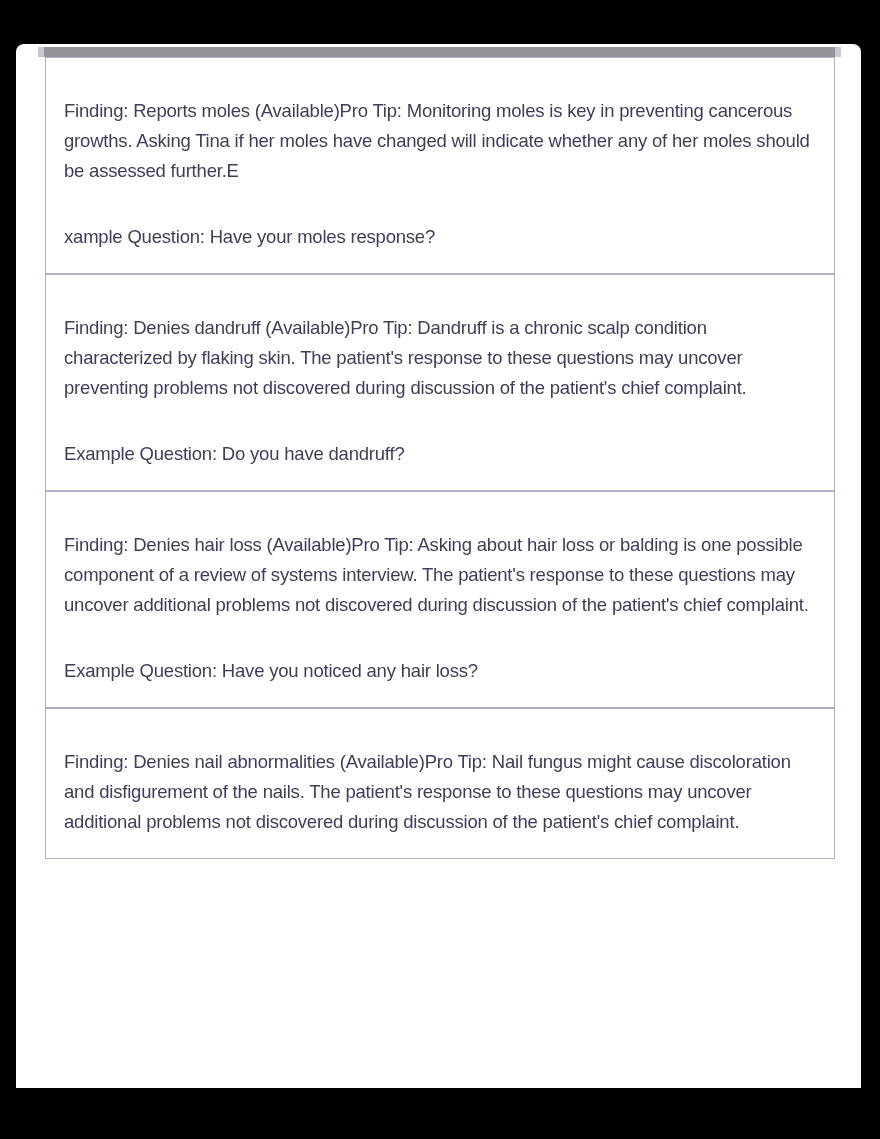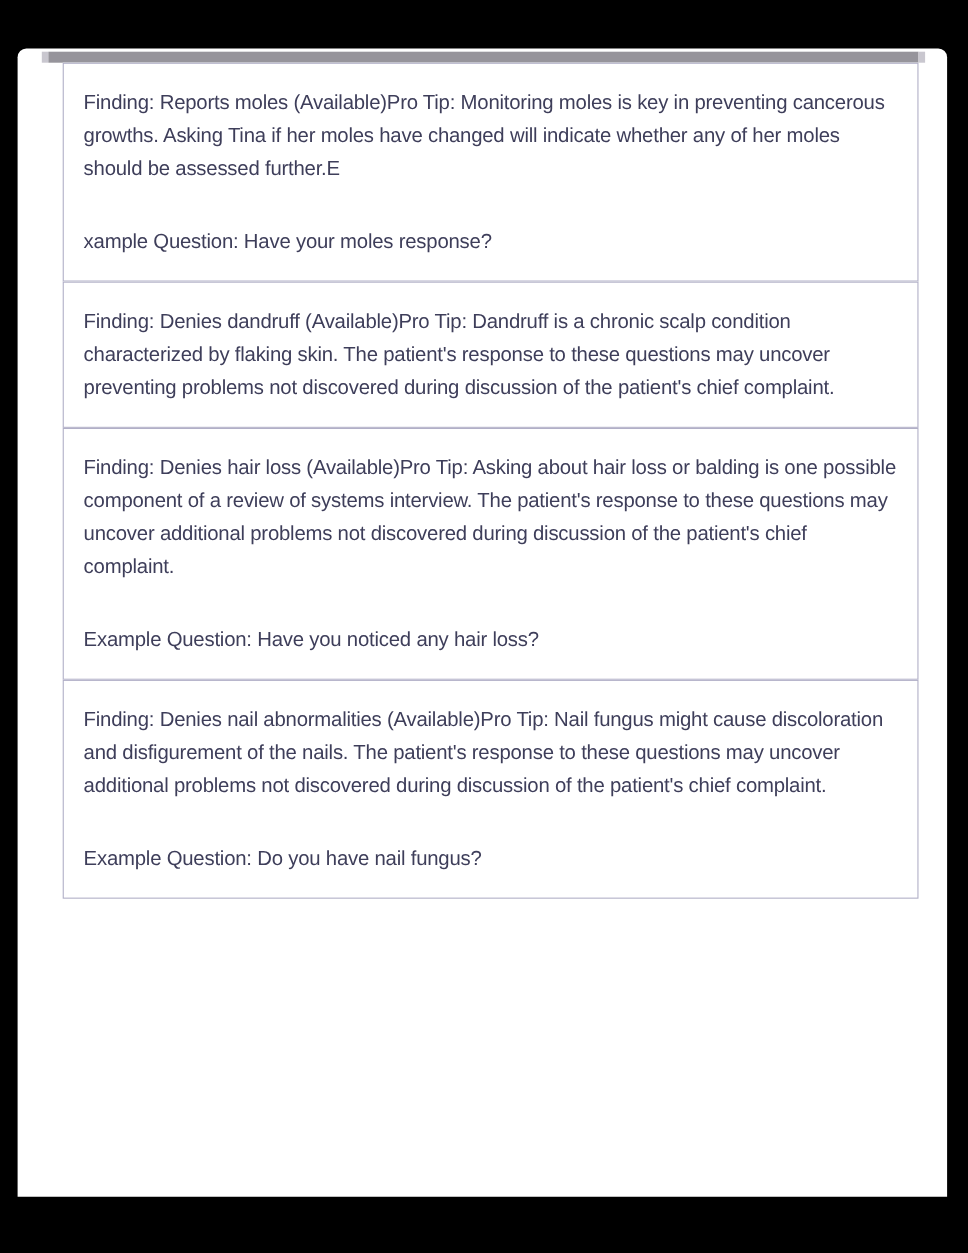--- a/index.html
+++ b/index.html
@@ -45,22 +45,21 @@
     background: var(--scrollbar-thumb);
   }
   .cards {
     position: absolute;
     left: 29px; top: 13px;
     width: 790px;
   }
   .card {
     background: var(--panel-bg);
     border: 1px solid var(--card-border);
-    padding: 20px 18px 21px 18px;
-    margin-left: 12px;
+    padding: 38px 18px 21px 18px;
   }
   .card p {
     font-size: 18.5px;
     line-height: 30px;
     letter-spacing: -0.2px;
     color: var(--text);
   }
   .card p + p {
     margin-top: 36px;
   }
@@ -79,27 +78,27 @@
 
     <div class="cards">
 
       <div class="card">
         <p>Finding: Reports moles (Available)Pro Tip: Monitoring moles is key in preventing cancerous growths. Asking Tina if her moles have changed will indicate whether any of her moles should be assessed further.E</p>
         <p>xample Question: Have your moles response?</p>
       </div>
 
       <div class="card">
         <p>Finding: Denies dandruff (Available)Pro Tip: Dandruff is a chronic scalp condition characterized by flaking skin. The patient's response to these questions may uncover preventing problems not discovered during discussion of the patient's chief complaint.</p>
+        <p>Example Question: Do you have dandruff?</p>
       </div>
 
       <div class="card">
         <p>Finding: Denies hair loss (Available)Pro Tip: Asking about hair loss or balding is one possible component of a review of systems interview. The patient's response to these questions may uncover additional problems not discovered during discussion of the patient's chief complaint.</p>
         <p>Example Question: Have you noticed any hair loss?</p>
       </div>
 
       <div class="card">
         <p>Finding: Denies nail abnormalities (Available)Pro Tip: Nail fungus might cause discoloration and disfigurement of the nails. The patient's response to these questions may uncover additional problems not discovered during discussion of the patient's chief complaint.</p>
-        <p>Example Question: Do you have nail fungus?</p>
       </div>
 
     </div>
   </div>
 </div>
 
 </body></html>

